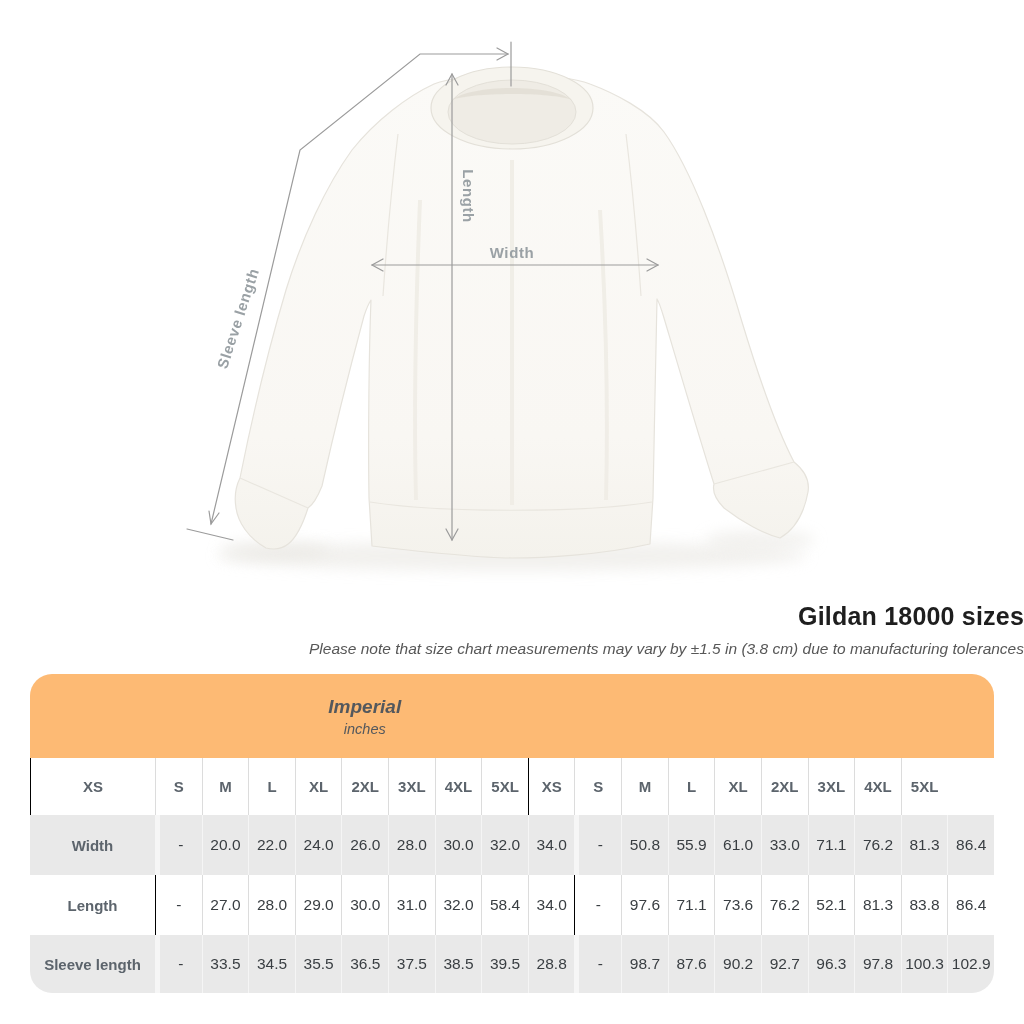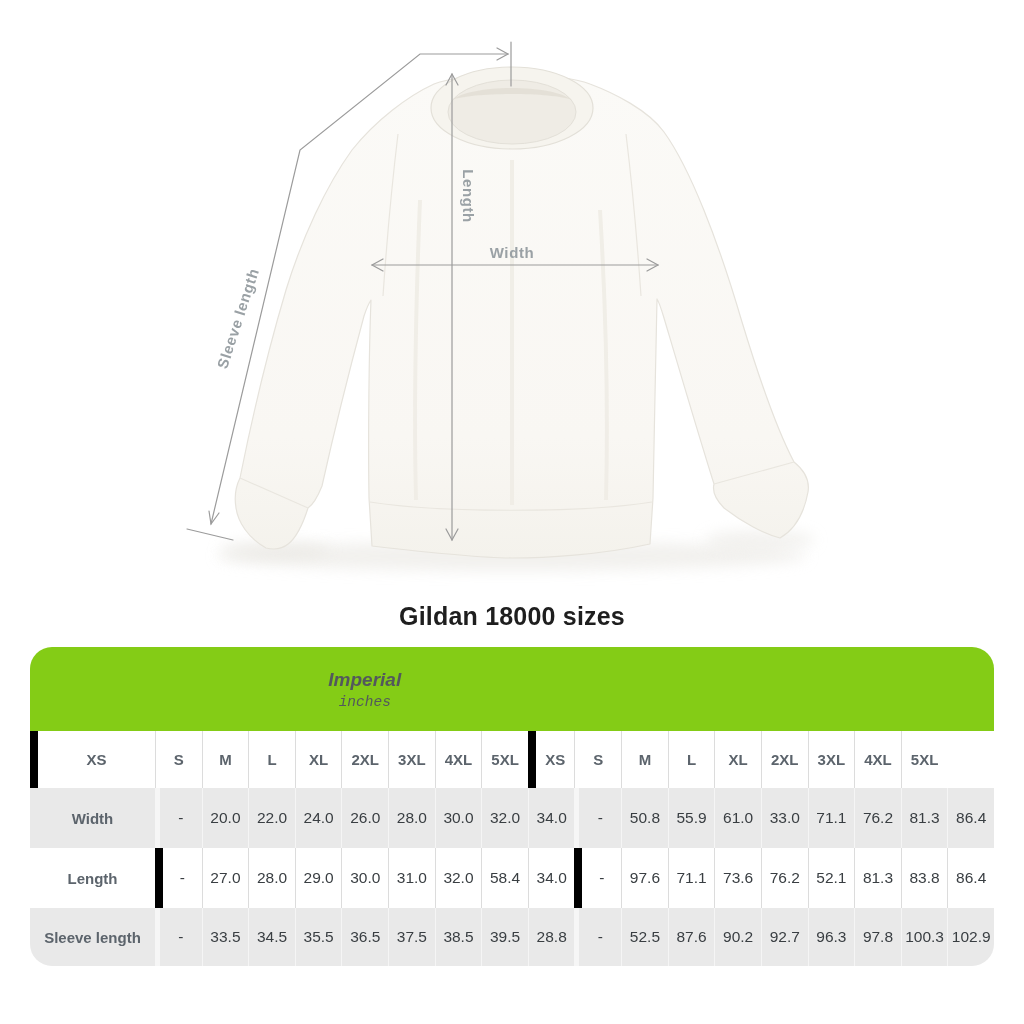--- a/index.html
+++ b/index.html
@@ -7,48 +7,48 @@
               font-family:"Liberation Sans", sans-serif; }
 
   
   .photo { position:relative; width:1024px; height:592px; background:#ffffff; }
   .photo svg { position:absolute; left:0; top:0; }
 
   .ann-label { font-family:"Liberation Sans",sans-serif; font-size:15px; font-weight:bold;
                fill:#9aa1a5; letter-spacing:0.6px; }
 
   
-  .caption { text-align:center; margin-top:10px; }
+  .caption { text-align:right; margin-top:10px; }
   .caption h1 { font-size:25px; font-weight:bold; color:#1e1e1e; letter-spacing:0.2px; }
   .caption p  { margin-top:9px; font-size:15.5px; font-style:italic; color:#575757; }
 
   
   .size-table { margin:16px 30px 0 30px; border-radius:22px; overflow:hidden; }
 
   .band { display:grid; grid-template-columns:125px repeat(18,1fr);
-          background:#84cc16; height:84px; }
+          background:#fdba74; height:84px; }
   .band .corner { grid-column:1; }
   .band .group  { grid-column:span 9; display:flex; flex-direction:column;
                   align-items:center; justify-content:center; gap:3px; }
   .g-label { font-size:19px; font-weight:bold; font-style:italic; color:#53585d; }
-  .g-unit  { font-size:14.5px; font-style:italic; color:#53585d;font-family:Liberation Mono, monospace; }
+  .g-unit  { font-size:14.5px; font-style:italic; color:#53585d; }
 
   .row { display:grid; grid-template-columns:125px repeat(18,1fr); }
   .row .c { display:flex; align-items:center; justify-content:center;
             font-size:15.5px; color:#393e42; }
   .row.head { height:57px; background:#ffffff; }
   .row.data { height:60px; background:#ffffff; }
   .row.data.gray { background:#e9e9e9; }
   .row.data:last-child { height:58px; }
 
   .row .c.hd, .row .c.lbl { font-size:15px; font-weight:bold; color:#5c646c; }
 
   .row.head .c + .c, .row.data.white .c + .c { border-left:1px solid #dcdcdc; }
   .row.data.gray  .c + .c { border-left:1px solid rgba(255,255,255,0.55); }
-  .row.head .c.group-start, .row.data.white .c.group-start { border-left:8px solid #000000; }
+  .row.head .c.group-start, .row.data.white .c.group-start { border-left:1px solid #000000; }
   .row.data.gray .c.group-start { border-left:5px solid rgba(255,255,255,0.6); }
 </style>
 </head>
 <body>
 
 <div class="photo">
   <svg width="1024" height="592" viewBox="0 0 1024 592">
     <defs>
       <linearGradient id="bodyGrad" x1="0" y1="0" x2="0" y2="1">
         <stop offset="0" stop-color="#fbfaf7"></stop>
@@ -129,20 +129,21 @@
     </g>
 
     <text class="ann-label" x="463" y="196" text-anchor="middle" transform="rotate(90 463 196)">Length</text>
     <text class="ann-label" x="512" y="258" text-anchor="middle">Width</text>
     <text class="ann-label" x="243" y="320" text-anchor="middle" transform="rotate(-72 243 320)">Sleeve length</text>
   </svg>
 </div>
 
 <div class="caption">
   <h1>Gildan 18000 sizes</h1>
+  <p>Please note that size chart measurements may vary by ±1.5 in (3.8 cm) due to manufacturing tolerances</p>
 </div>
 
 <div class="size-table">
   <div class="band">
     <div class="corner"></div>
     <div class="group">
       <div class="g-label">Imperial</div>
       <div class="g-unit">inches</div>
     </div>
   </div>
@@ -214,21 +215,21 @@
         <div class="c val group-start">-</div>
         <div class="c val">33.5</div>
         <div class="c val">34.5</div>
         <div class="c val">35.5</div>
         <div class="c val">36.5</div>
         <div class="c val">37.5</div>
         <div class="c val">38.5</div>
         <div class="c val">39.5</div>
         <div class="c val">28.8</div>
         <div class="c val group-start">-</div>
-        <div class="c val">52.5</div>
+        <div class="c val">98.7</div>
         <div class="c val">87.6</div>
         <div class="c val">90.2</div>
         <div class="c val">92.7</div>
         <div class="c val">96.3</div>
         <div class="c val">97.8</div>
         <div class="c val">100.3</div>
         <div class="c val">102.9</div>
       </div>
     </div>
 </div>

